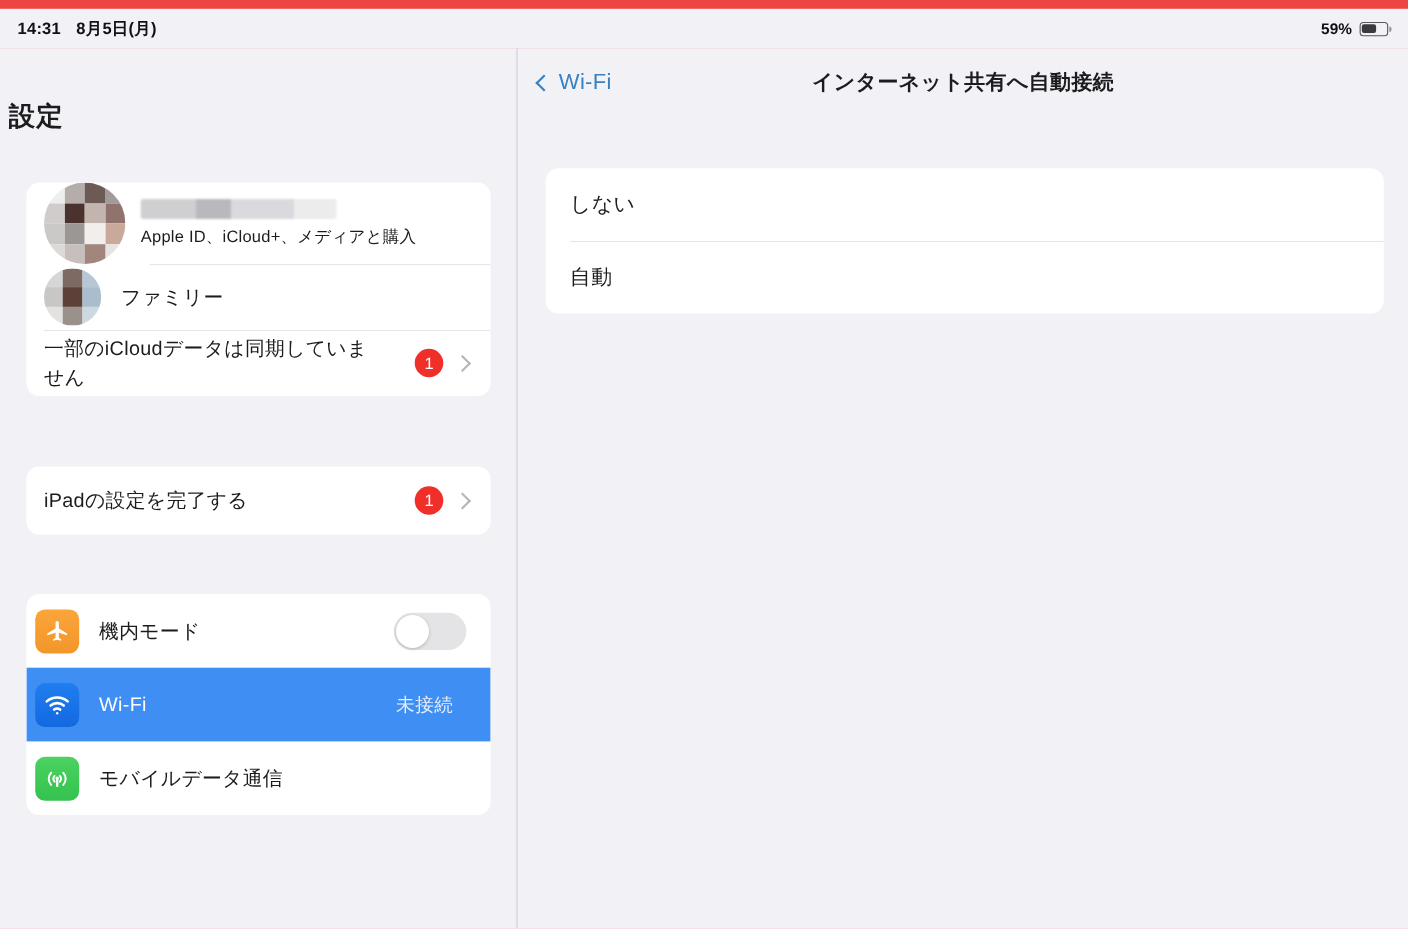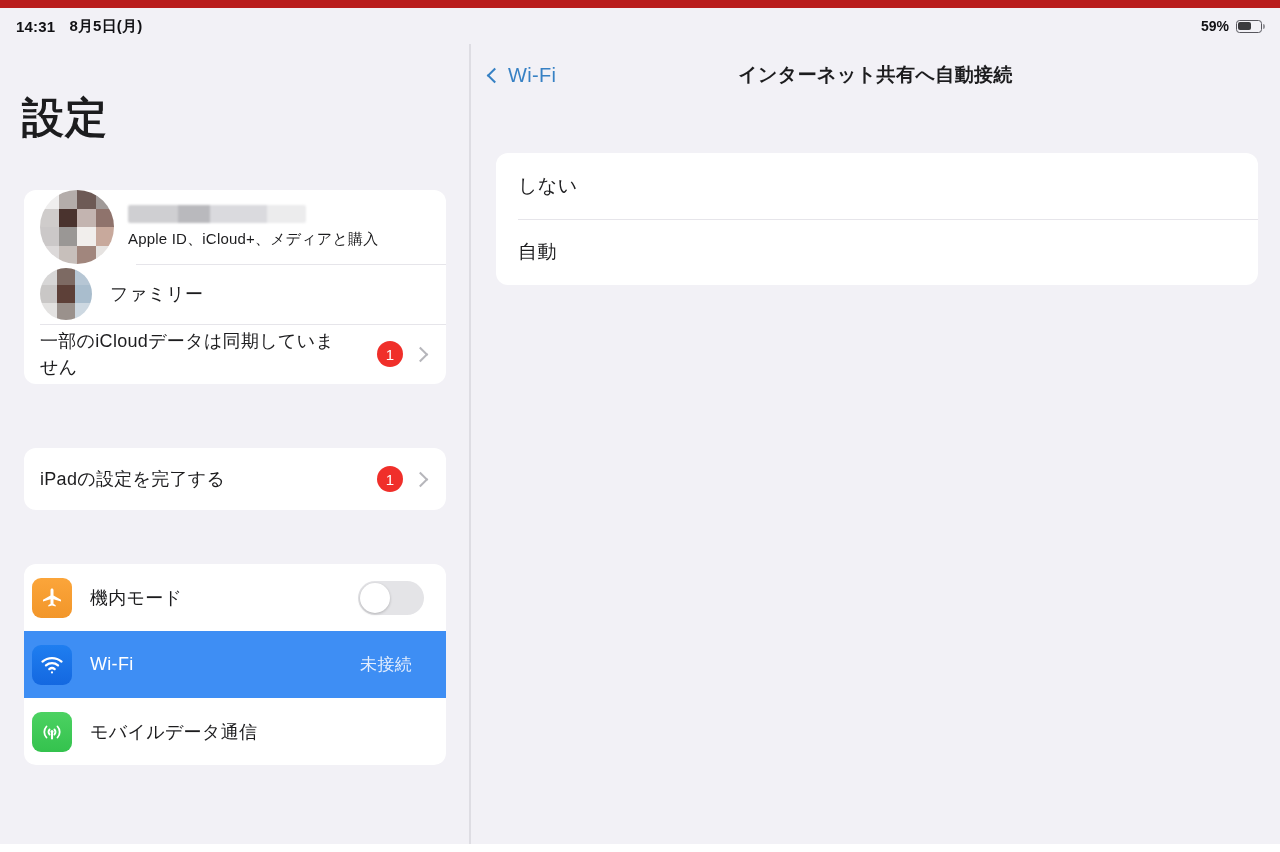--- a/index.html
+++ b/index.html
@@ -5,21 +5,21 @@
   * { box-sizing: border-box; margin: 0; padding: 0; }
   html, body {
     width: 1280px; height: 852px;
     background: #ffffff;
     font-family: "Liberation Sans", "DejaVu Sans", sans-serif;
     overflow: hidden;
   }
   #screen {
     position: relative;
     width: 1280px; height: 852px;
-    background: #b91c1c;
+    background: #ef4444;
   }
   
   #statusbar {
     position: absolute; left: 0; top: 8px;
     width: 1280px; height: 36px;
     background: #f2f1f6;
     display: flex; align-items: center;
     padding: 0 18px 0 16px;
   }
   .status-left { display: flex; align-items: center; gap: 14px; }
@@ -62,22 +62,22 @@
   #divider {
     position: absolute; left: 469px; top: 0; width: 1.5px; height: 800px;
     background: #dedde3;
   }
   #detail {
     position: absolute; left: 471px; top: 0; width: 809px; height: 800px;
     background: #f2f1f6;
   }
   
   .settings-title {
-    font-size: 42px; font-weight: 700; color: #1c1c1e;
-    padding: 46px 0 0 22px; letter-spacing: 1px;
+    font-size: 24px; font-weight: 700; color: #1c1c1e;
+    padding: 46px 0 0 8px; letter-spacing: 1px;
   }
   .card {
     background: #ffffff; border-radius: 12px;
     margin: 0 24px; overflow: hidden;
   }
   .acct-card { margin-top: 44px; }
   .row {
     display: flex; align-items: center;
     min-height: 60px; padding: 0 14px 0 16px;
     position: relative;

